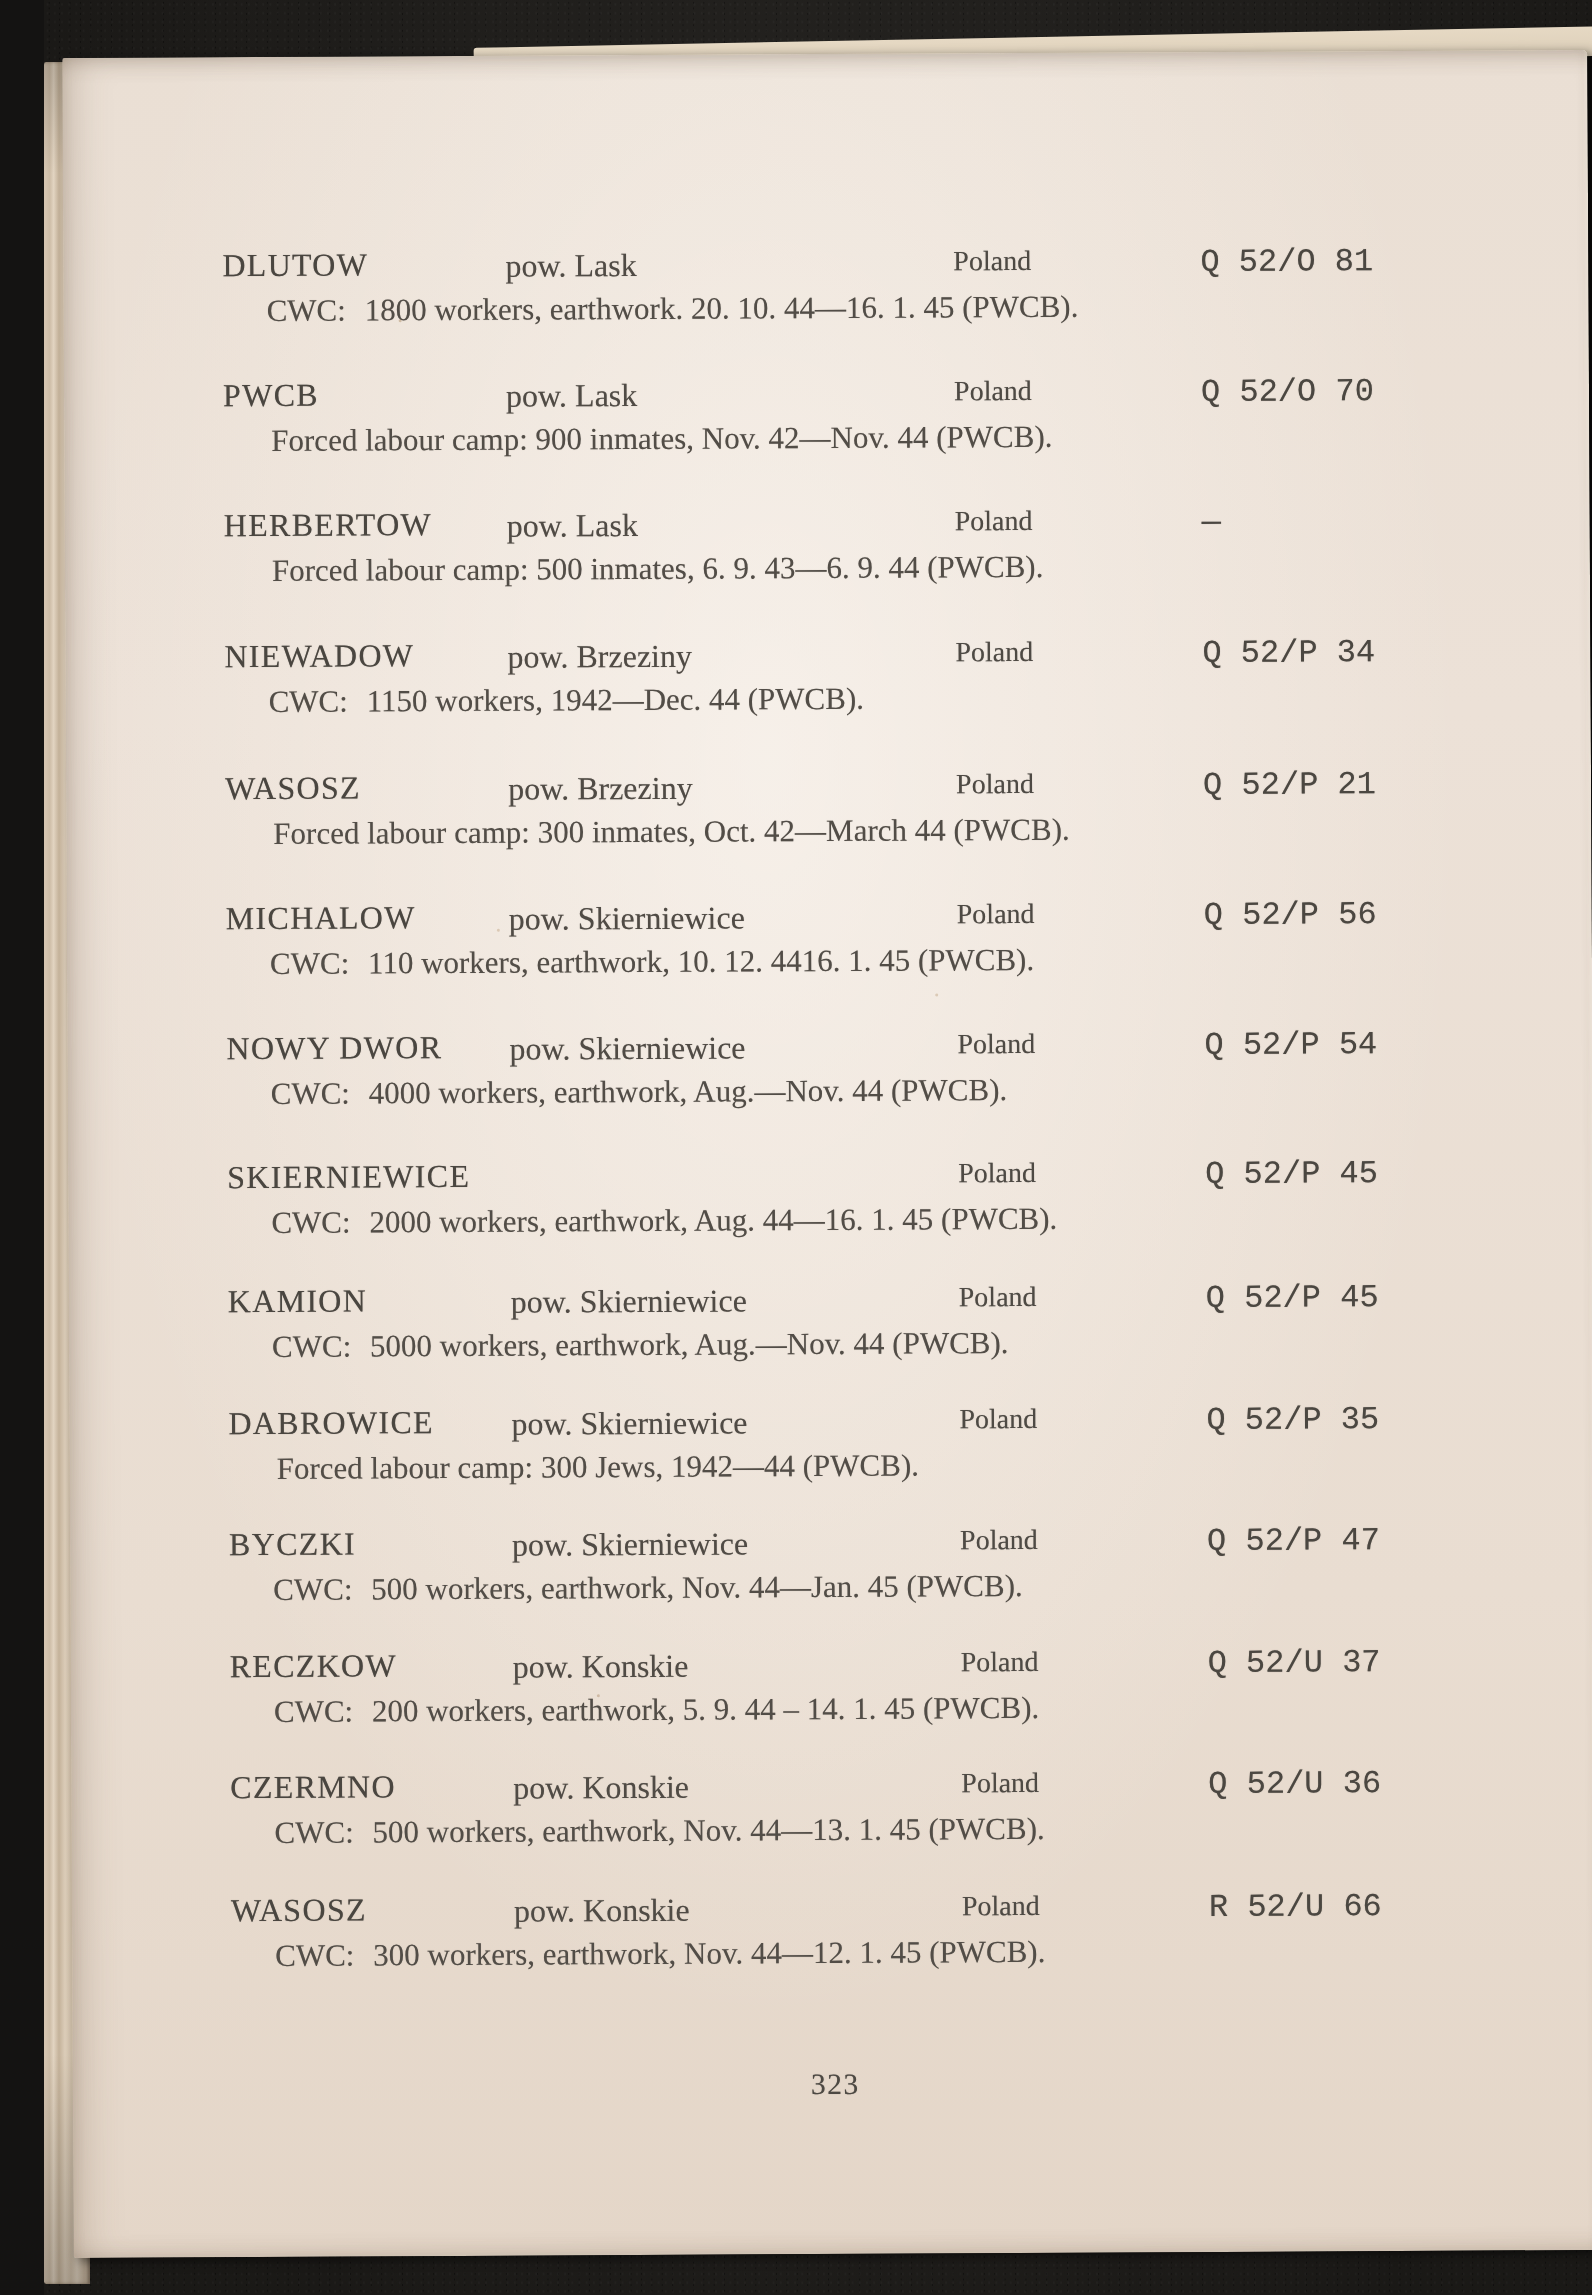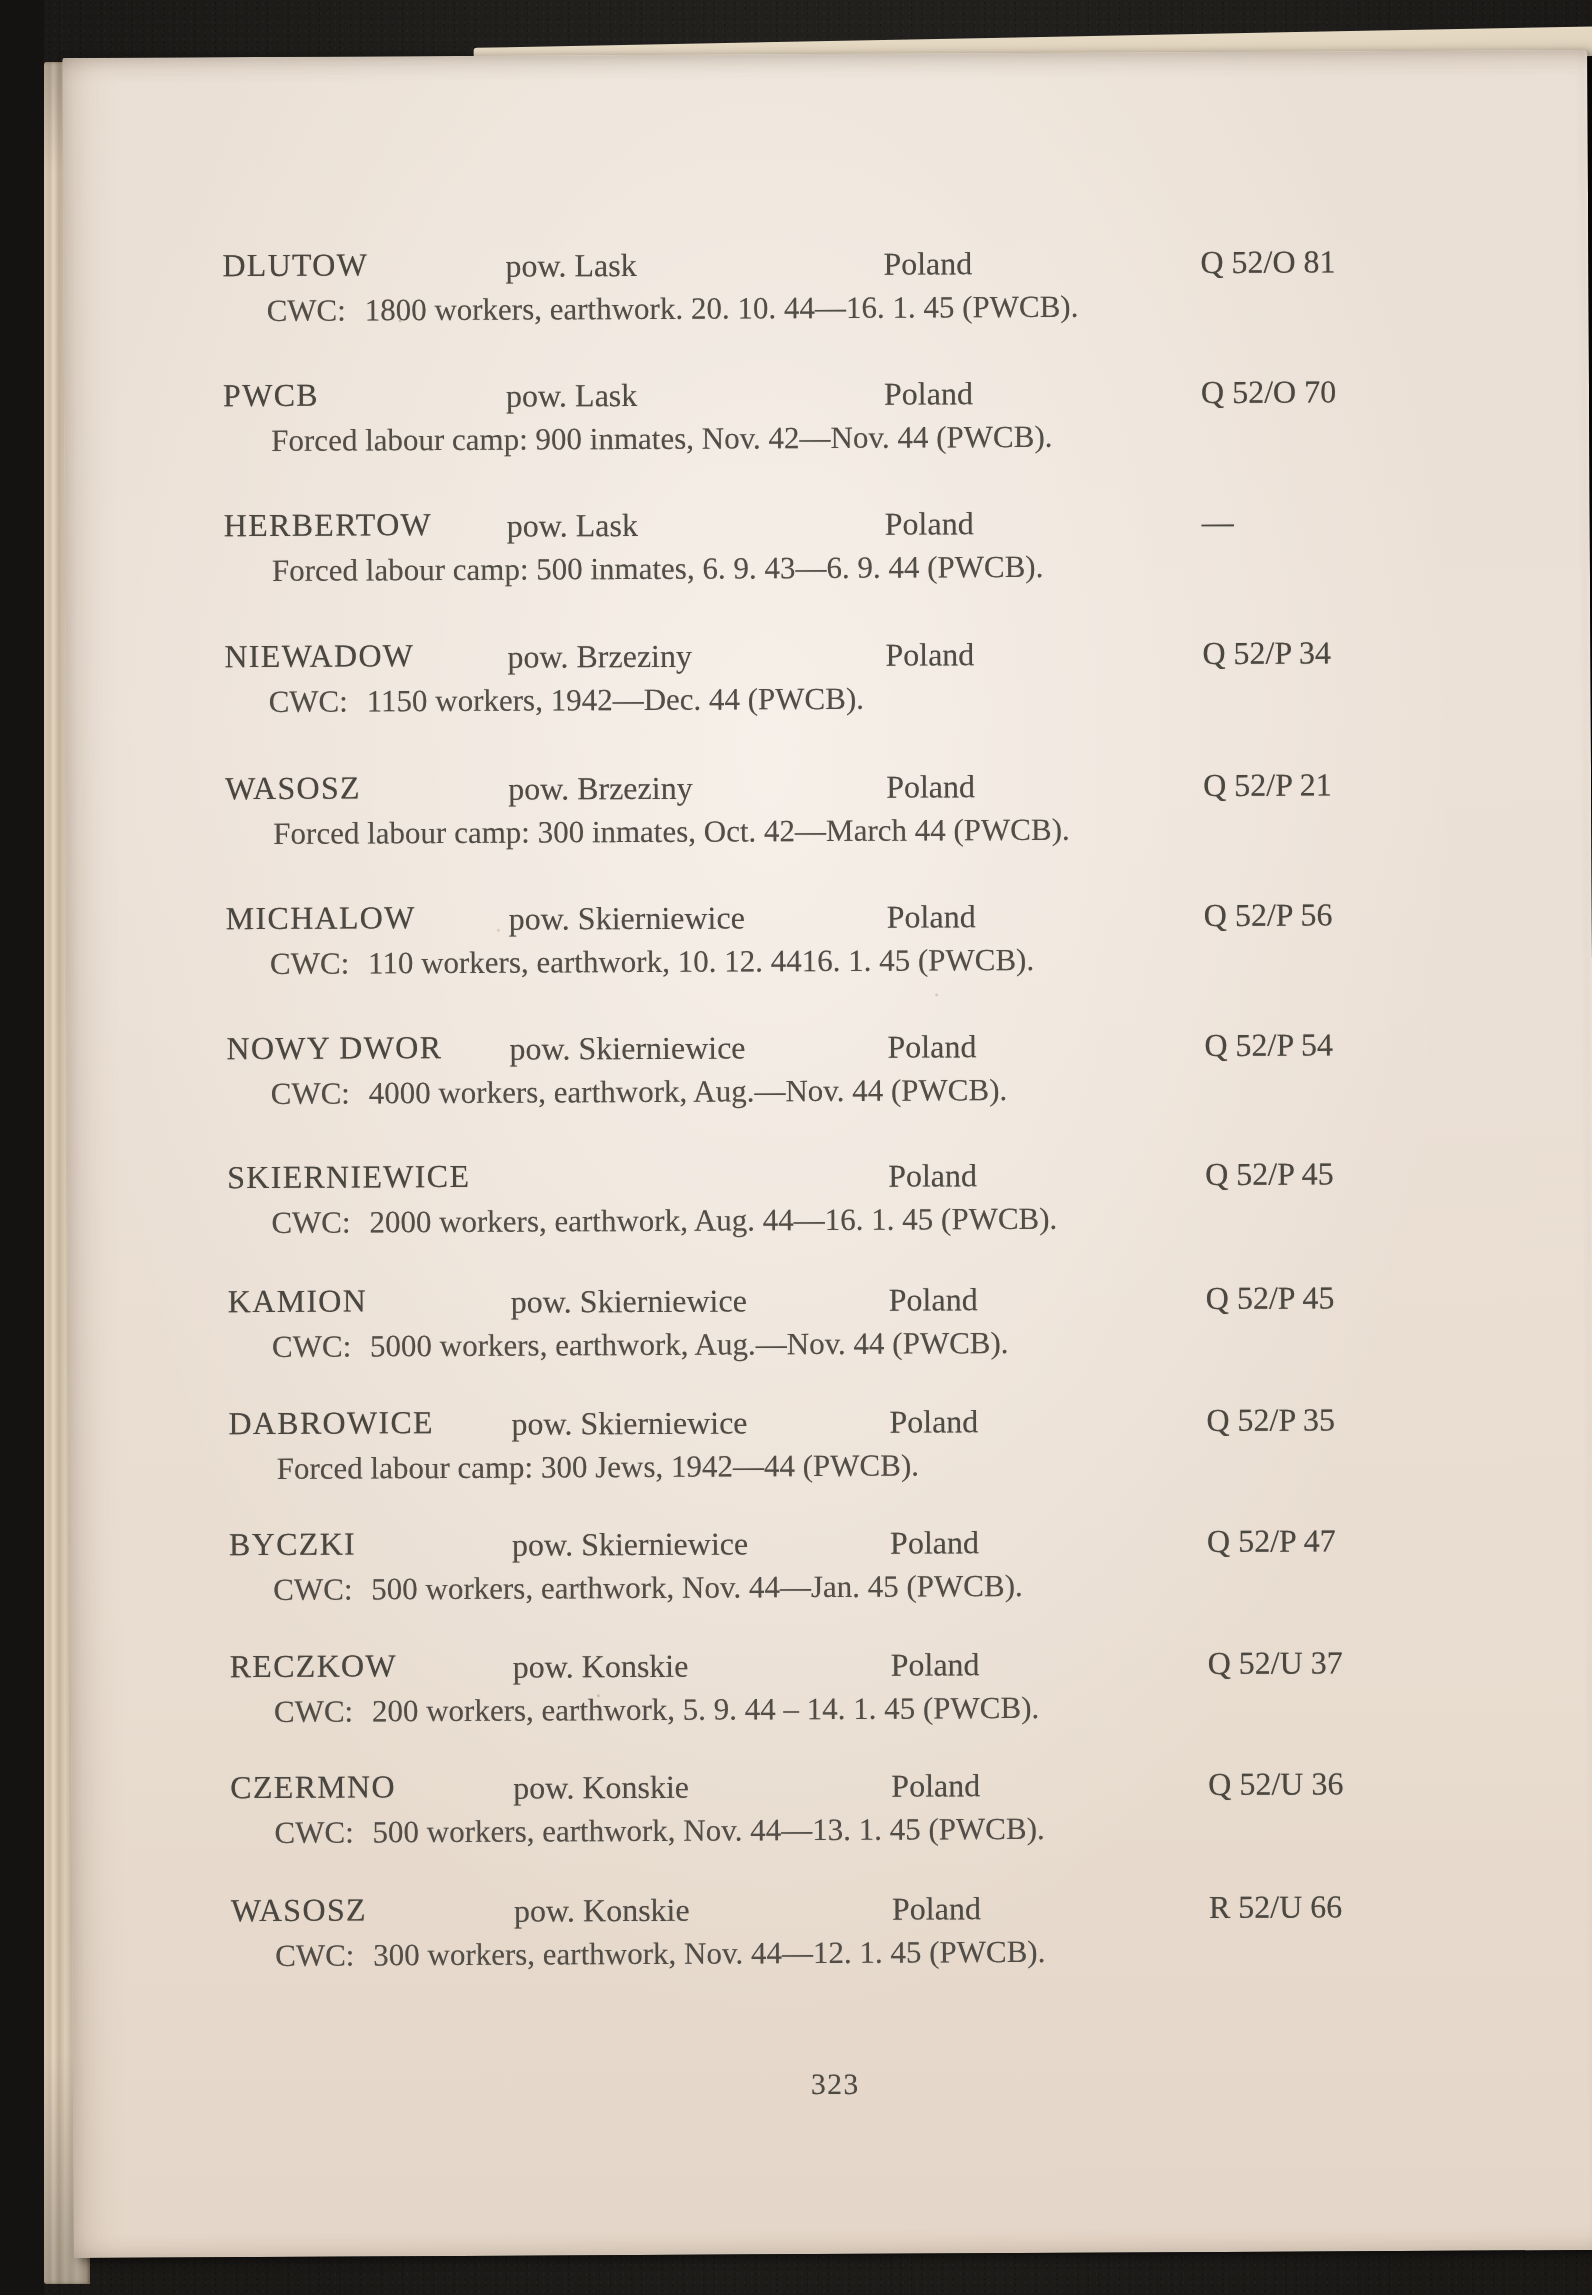--- a/index.html
+++ b/index.html
@@ -92,30 +92,31 @@
     color: #4a4640;
     text-shadow: 0 0 0.8px rgba(74,70,64,0.55);
   }
   .district {
     left: 442px; top: 1.6px;
     font-size: 32px;
     color: #504b45;
     text-shadow: 0 0 0.8px rgba(80,75,69,0.45);
   }
   .country {
-    left: 820px; top: 1.6px;
-    font-size: 32px;
+    left: 890px; top: 1.6px;
+    font-size: 28px;
     color: #4e4a44;
     text-shadow: 0 0 0.8px rgba(78,74,68,0.45);
   }
   .code {
     left: 1137px; top: 1.6px;
     font-size: 32px;
     color: #4b4741;
     text-shadow: 0 0 0.8px rgba(75,71,65,0.5);
+    font-family: Liberation Mono, monospace;
   }
   .detail-label {
     left: 203px; top: 46px;
     font-size: 31px;
     color: #524d47;
     text-shadow: 0 0 0.8px rgba(82,77,71,0.4);
   }
   .detail {
     top: 46px;
     font-size: 31px;

